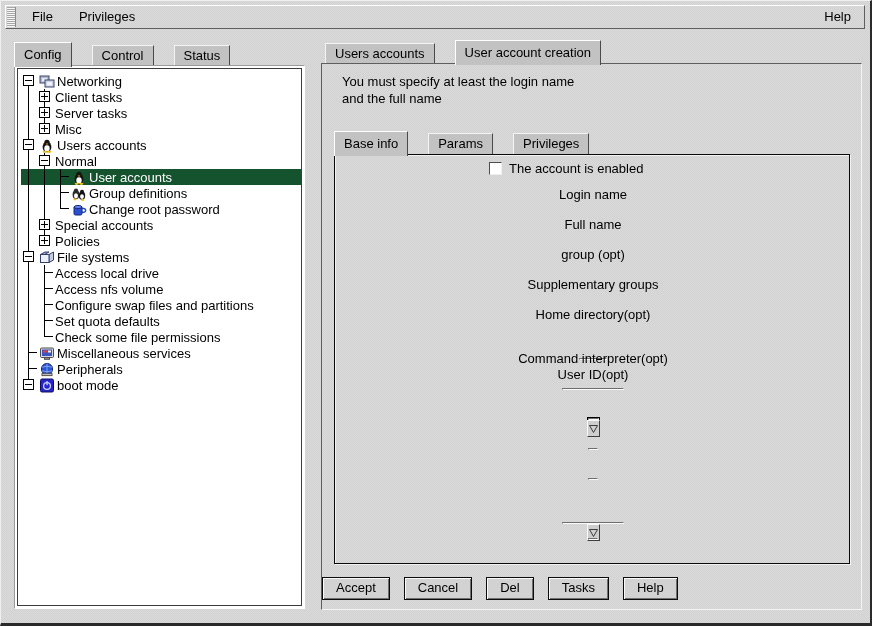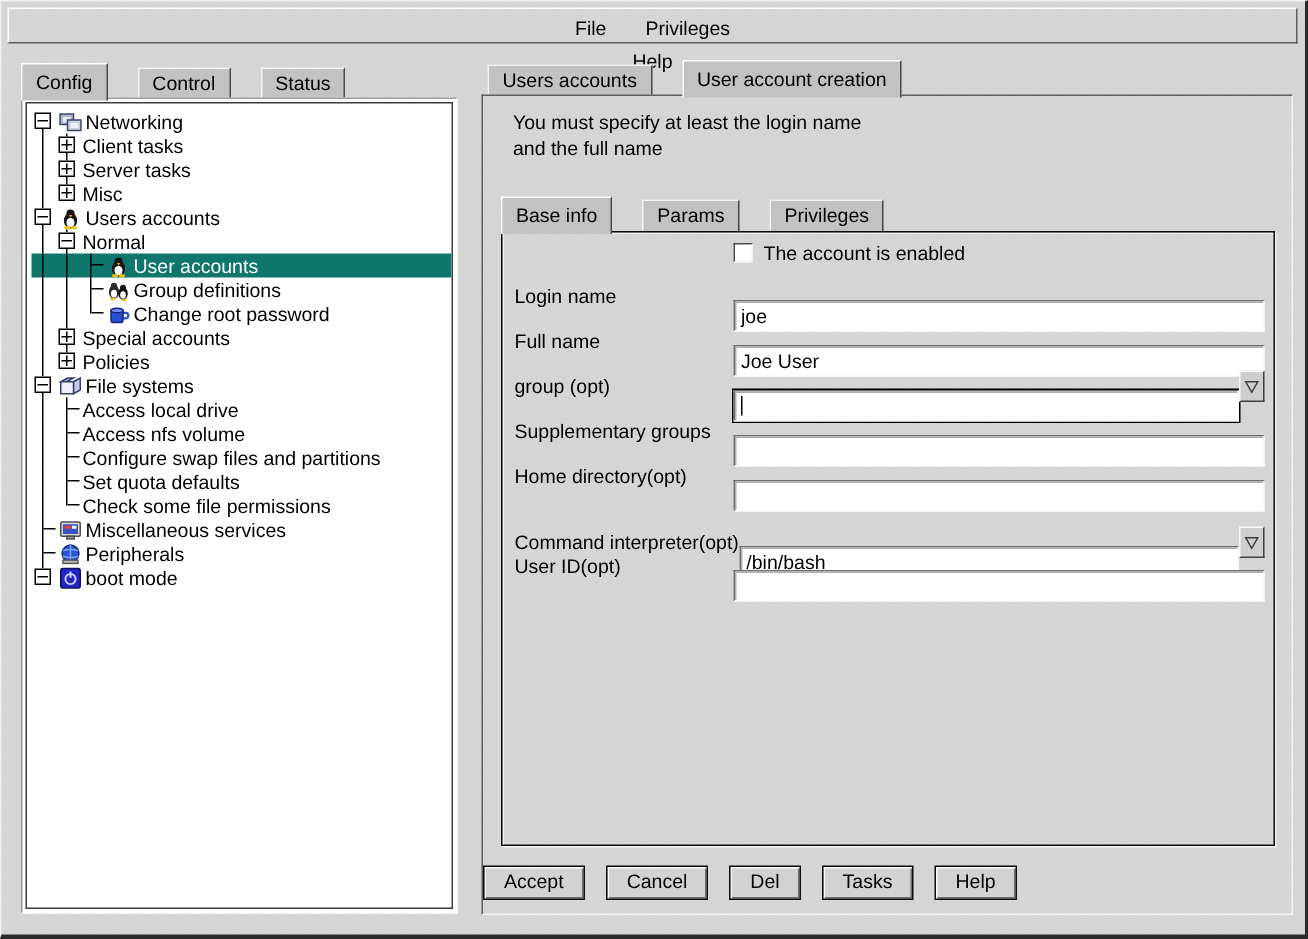--- a/index.html
+++ b/index.html
@@ -20,21 +20,20 @@
     border-top:1px solid #f0f0f0; border-left:1px solid #f0f0f0;
     border-right:2px solid #2a2a2a; border-bottom:3px solid #2a2a2a;
   }
 
   
   .menubar{
     position:absolute; left:4px; top:4px; right:5px; height:24px;
     display:flex; align-items:center;
     border:1px solid; border-color:#ffffff #5e5e5e #5e5e5e #ffffff;
     font-size:13px;
-    flex-direction:column;
   }
   .grip{
     width:9px; align-self:stretch; margin:1px 3px 1px 1px;
     border-right:1px solid #8a8a8a;
     background-image:repeating-linear-gradient(0deg,#f5f5f5 0 1px,#a8a8a8 1px 2px);
   }
   .menu-item{ padding:0 13px; line-height:22px; }
   .menu-spacer{ flex:1; }
 
   
@@ -86,21 +85,21 @@
   .form-frame{
     position:absolute; left:12px; top:90px; width:516px; height:410px;
     border:1px solid #0a0a0a;
     box-shadow:1px 1px 0 #f2f2f2, inset 1px 1px 0 #f2f2f2;
   }
   .check-row{ position:absolute; left:154px; top:6px; display:flex; align-items:center; font-size:13px; }
   .checkbox{
     width:13px; height:13px; background:#fff; margin-right:7px;
     border:1px solid; border-color:#4d4d4d #f0f0f0 #f0f0f0 #4d4d4d;
   }
-  .field-row{ position:absolute; left:8px; width:500px; height:21px; display:flex; align-items:center; }
+  .field-row{ position:absolute; left:8px; width:500px; height:21px; display:flex; align-items:center;flex-direction:column; }
   .flabel{ flex:0 0 146px; font-size:13px; white-space:nowrap; }
   .input{
     flex:1; height:21px; background:#fff; font-size:13px; line-height:19px;
     padding:0 4px; white-space:nowrap; overflow:hidden;
     border:1px solid; border-color:#6e6e6e #fbfbfb #fbfbfb #6e6e6e;
     box-shadow:inset 1px 1px 0 #aeaeae;
     margin-top:25px;
   }
   .input.focused{ box-shadow:0 0 0 1px #000, inset 1px 1px 0 #aeaeae; }
   .caret{ display:inline-block; width:1px; height:13px; background:#000; vertical-align:-2px; }
@@ -203,21 +202,21 @@
         </div>
         <div class="tree-row">
           <span class="tc tc-v"></span>
           <span class="tc">
             <span class="stem-u"></span>
             <span class="stem-d"></span>
             <span class="tbox"></span>
           </span>
           <span class="tlabel">Normal</span>
         </div>
-        <div class="tree-row selected" style="background: #0f766e;">
+        <div class="tree-row selected" style="background: #14532d;">
           <span class="tc tc-v"></span>
           <span class="tc tc-v"></span>
           <span class="tc tc-t"></span>
           <span class="ti">
             <svg width="16" height="15" viewBox="0 0 16 15">
               <ellipse cx="8" cy="9" rx="4.4" ry="5.3" fill="#141414"></ellipse>
               <ellipse cx="8" cy="10.4" rx="2.7" ry="3.1" fill="#fff"></ellipse>
               <circle cx="8" cy="4.4" r="2.7" fill="#141414"></circle>
               <polygon points="6.7,5.4 9.3,5.4 8,7" fill="#f49a0a"></polygon>
               <ellipse cx="5.7" cy="13.8" rx="2" ry="1.1" fill="#f4c20a"></ellipse>

